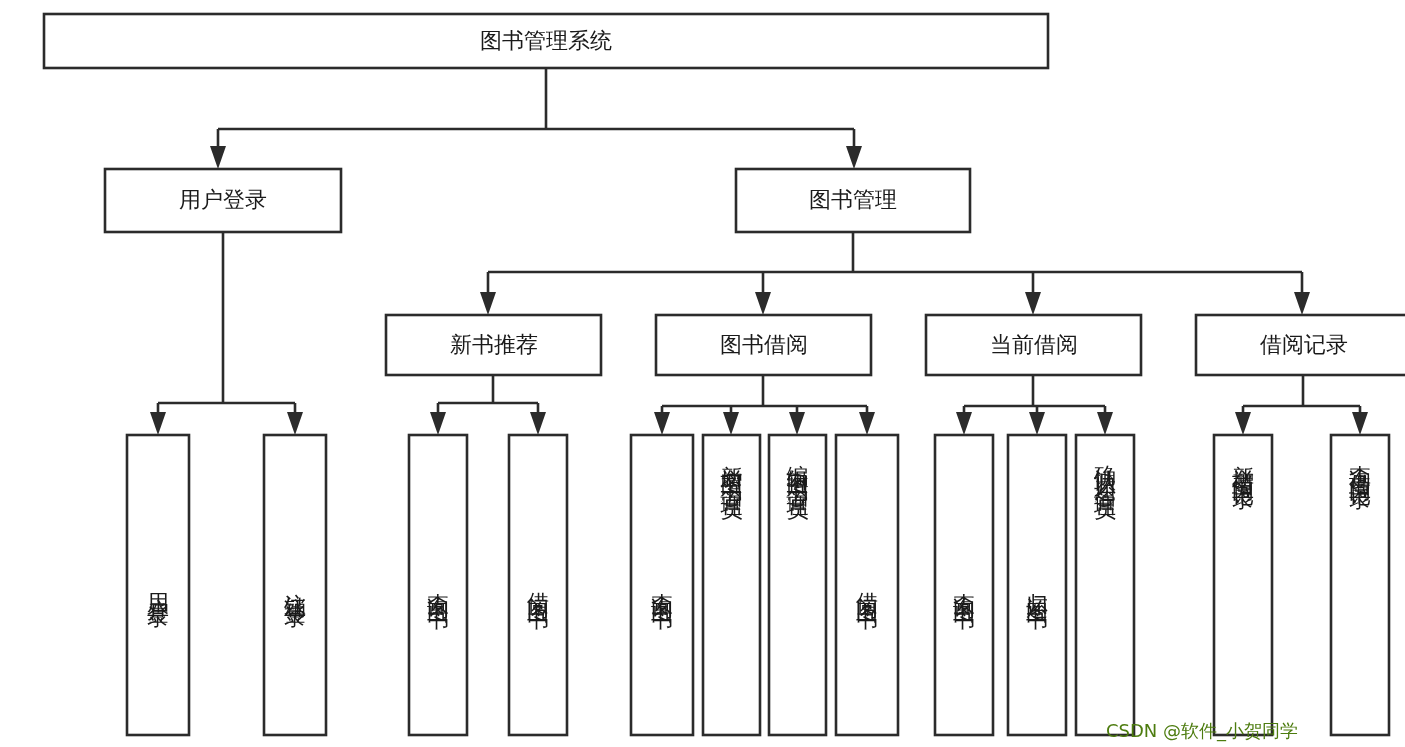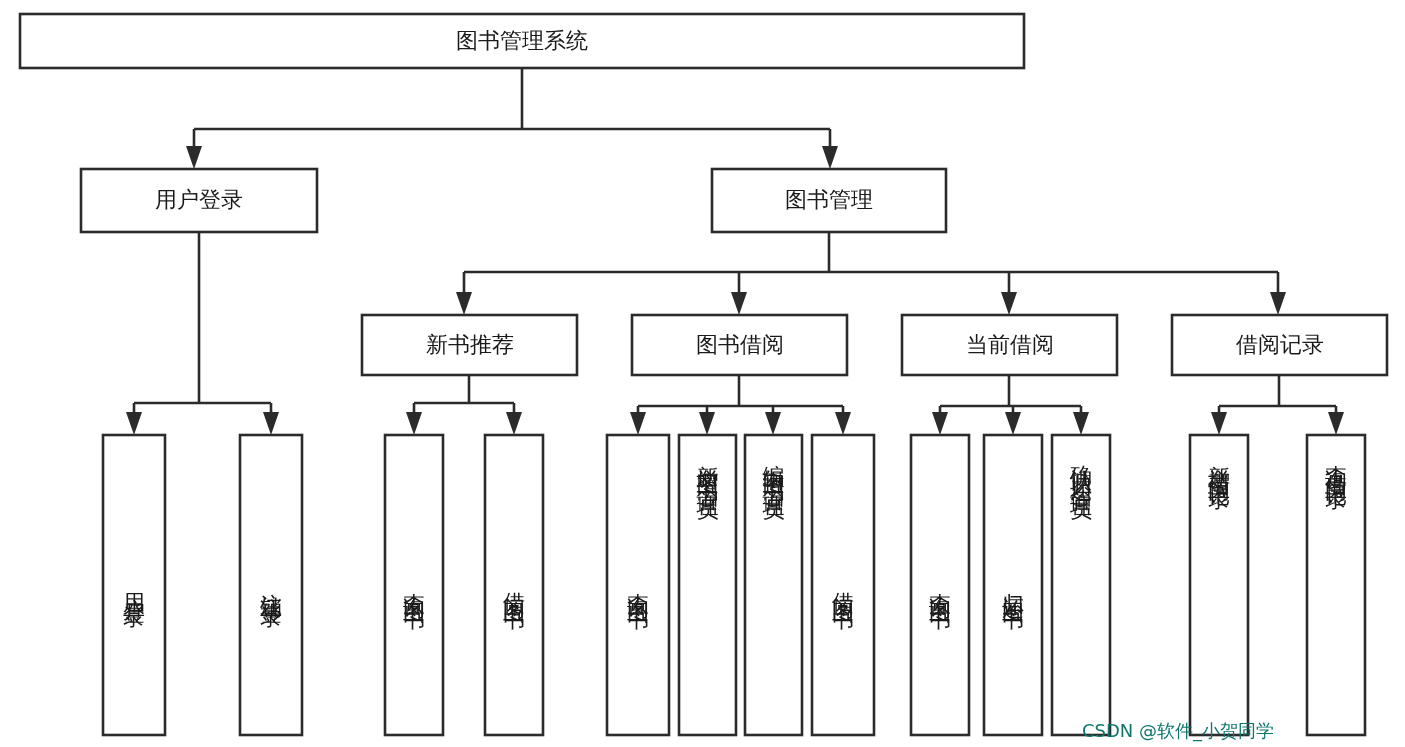--- a/index.html
+++ b/index.html
@@ -1,21 +1,21 @@
 <!DOCTYPE html>
 <html><head>
 <meta charset="utf-8">
 <title>图书管理系统功能结构图</title>
 <style>
   html,body{margin:0;padding:0;background:#ffffff;}
   body{
     width:1405px;height:747px;overflow:hidden;
     font-family:"DejaVu Sans","Liberation Sans",sans-serif;
   }
-  #diagram-root{position:relative;width:1282px;height:747px;background:#fff;}
+  #diagram-root{position:relative;width:1282px;height:747px;background:#fff;margin-left:24px;}
   svg#flow{position:absolute;left:0;top:0;width:1405px;height:747px;display:block;}
   .node-rect{fill:#ffffff;stroke:#2b2b2b;stroke-width:2.6;}
   .leaf-rect{fill:#ffffff;stroke:#2b2b2b;stroke-width:2.6;}
   .edge{stroke:#2b2b2b;stroke-width:2.6;fill:none;stroke-linecap:butt;}
   .arrow-head{fill:#2b2b2b;stroke:none;}
   .node-label{
     font-family:"DejaVu Sans","Liberation Sans",sans-serif;
     font-size:22px;fill:#1a1a1a;text-anchor:middle;dominant-baseline:middle;
   }
   .leaf-label{
@@ -31,21 +31,21 @@
     align-items:center;
     justify-content:flex-start;
     white-space:nowrap;
     pointer-events:none;
     user-select:none;
   }
   .leaf-label.centered{justify-content:center;}
   #watermark{
     position:absolute;right:8px;bottom:4px;
     font-family:"DejaVu Sans","Liberation Sans",sans-serif;
-    font-size:18px;color:#0f766e;white-space:nowrap;user-select:none;
+    font-size:18px;color:#4d7c0f;white-space:nowrap;user-select:none;
   }
 </style>
 </head>
 <body>
 
 <div id="diagram-root">
 
   <svg id="flow" viewBox="0 0 1405 747" xmlns="http://www.w3.org/2000/svg">
 
     <g>

